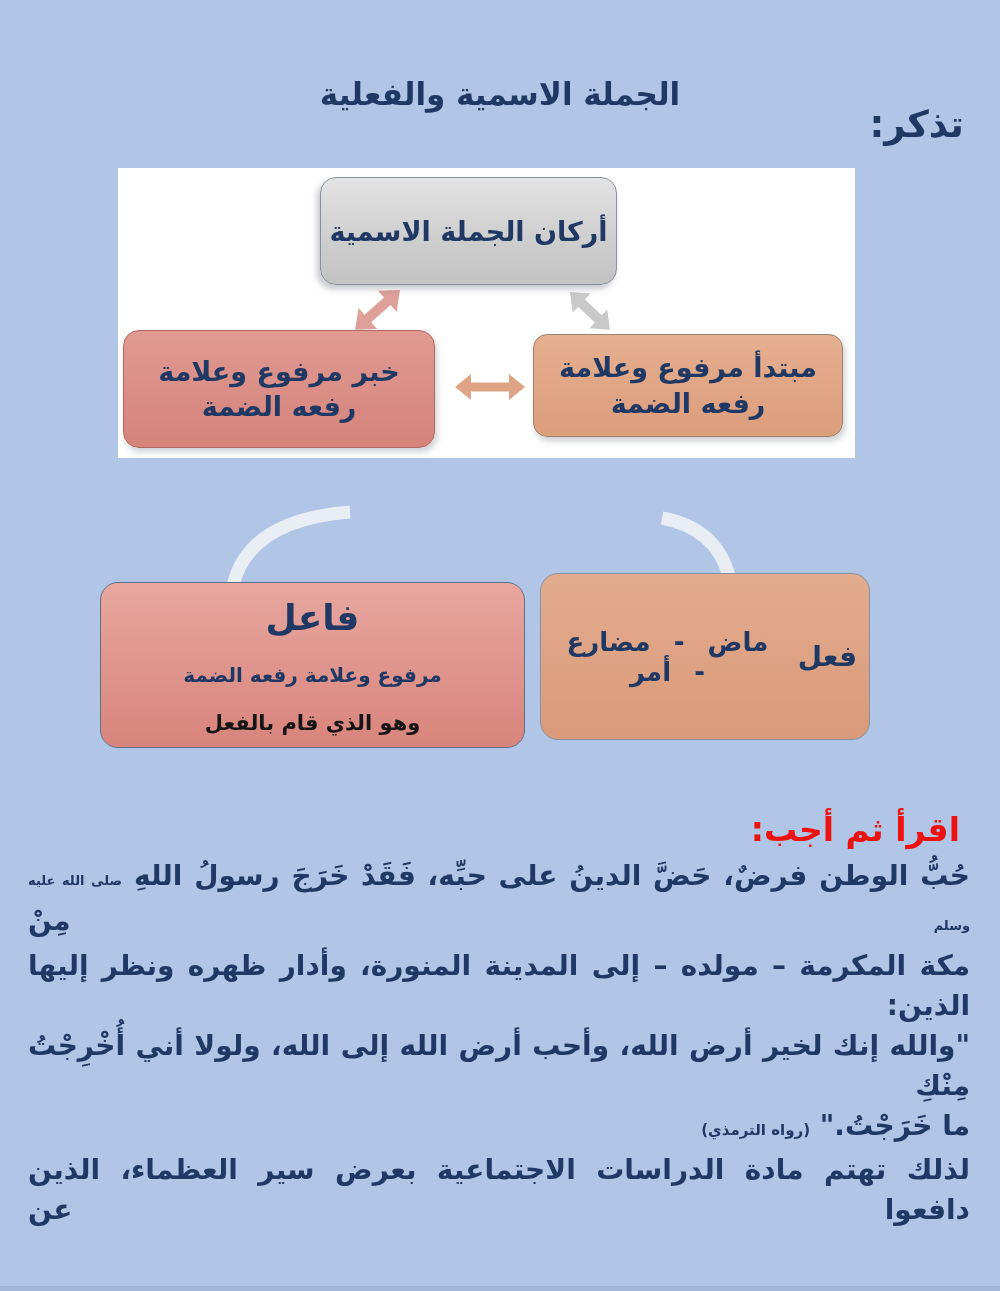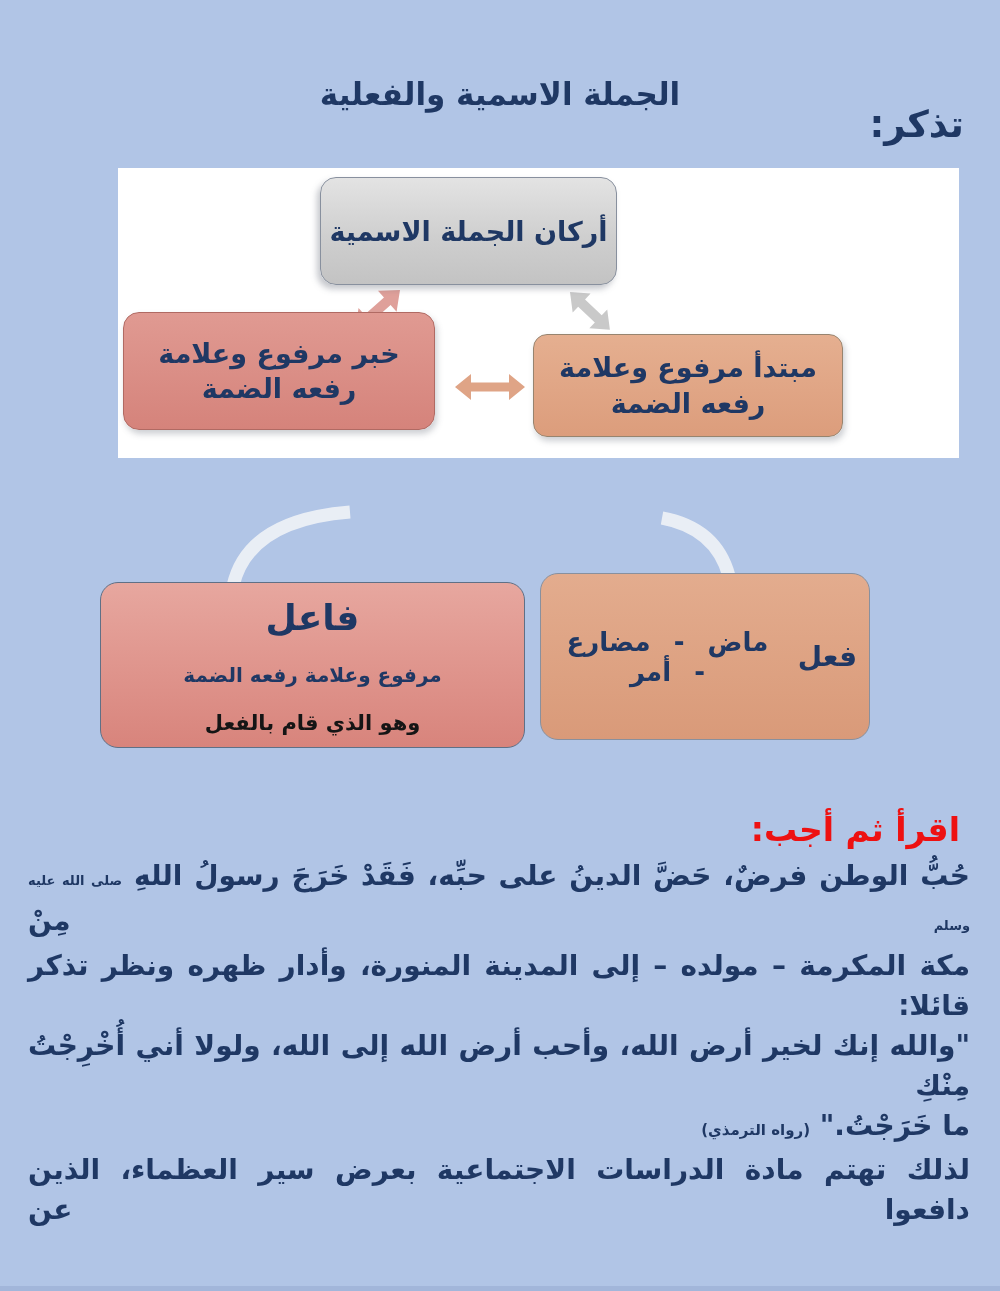--- a/index.html
+++ b/index.html
@@ -15,38 +15,38 @@
     position:absolute;top:55px;left:0;width:100%;
     text-align:center;font-size:31px;font-weight:bold;color:#1f3864;
   }
   .remember{
     position:absolute;top:103px;right:36px;
     font-size:37px;font-weight:bold;color:#1f3864;
   }
 
   
   .panel1{
-    position:absolute;left:118px;top:168px;width:841px;height:290px;
+    position:absolute;left:118px;top:168px;width:737px;height:290px;
     background:#ffffff;
   }
   .panel1 svg.arrows{position:absolute;left:0;top:0;}
   .box{
     position:absolute;display:flex;align-items:center;justify-content:center;
     text-align:center;font-weight:bold;color:#1f3864;
     box-sizing:border-box;
   }
   .root1{
     left:202px;top:9px;width:297px;height:108px;
     background:linear-gradient(180deg,#e3e3e3 0%,#cfcfcf 55%,#c3c3c3 100%);
     border:1.5px solid #88909e;border-radius:16px;
     font-size:27px;
     box-shadow:-3px 4px 6px rgba(90,95,110,.35);
   }
   .khabar{
-    left:5px;top:144px;width:312px;height:118px;
+    left:5px;top:162px;width:312px;height:118px;
     background:linear-gradient(180deg,#e09a92 0%,#d5837b 100%);
     border:1.5px solid #b06a63;border-radius:16px;
     font-size:27px;line-height:1.3;
     box-shadow:2px 4px 6px rgba(90,95,110,.3);
     padding:4px 26px;
   }
   .mubtada{
     left:415px;top:166px;width:310px;height:103px;
     background:linear-gradient(180deg,#e5af90 0%,#dc9d7c 100%);
     border:1.5px solid #97846f;border-radius:14px;
@@ -145,21 +145,21 @@
   </div>
 
   <div class="read-heading">اقرأ ثم أجب:</div>
 
   <div class="passage">
     <div class="pline justify">
       <span>حُبُّ الوطن فرضٌ، حَضَّ الدينُ على حبِّه، فَقَدْ خَرَجَ رسولُ اللهِ</span>
       <span class="small">صلى الله عليه وسلم</span>
       <span>مِنْ</span>
     </div>
-    <div class="pline justify">مكة المكرمة – مولده – إلى المدينة المنورة، وأدار ظهره ونظر تذكر قائلا:</div>
+    <div class="pline justify">مكة المكرمة – مولده – إلى المدينة المنورة، وأدار ظهره ونظر إليها الذين:</div>
     <div class="pline justify">"والله إنك لخير أرض الله، وأحب أرض الله إلى الله، ولولا أني أُخْرِجْتُ مِنْكِ</div>
     <div class="pline">
       <span>ما خَرَجْتُ."</span>
       <span class="small2">(رواه الترمذي)</span>
     </div>
     <div class="pline justify">لذلك تهتم مادة الدراسات الاجتماعية بعرض سير العظماء، الذين دافعوا عن</div>
 
   </div>
 
   <div class="bottom-edge"></div>

